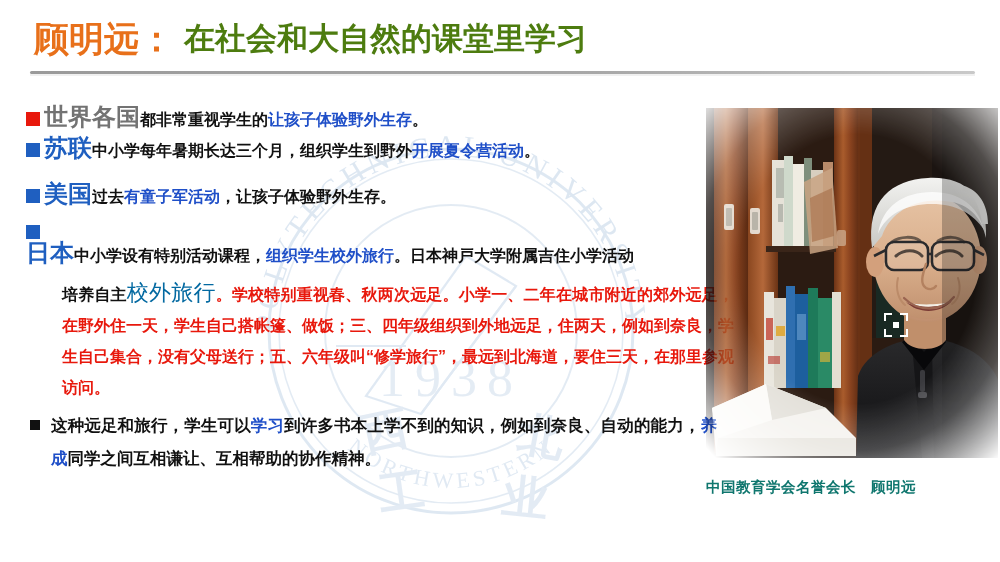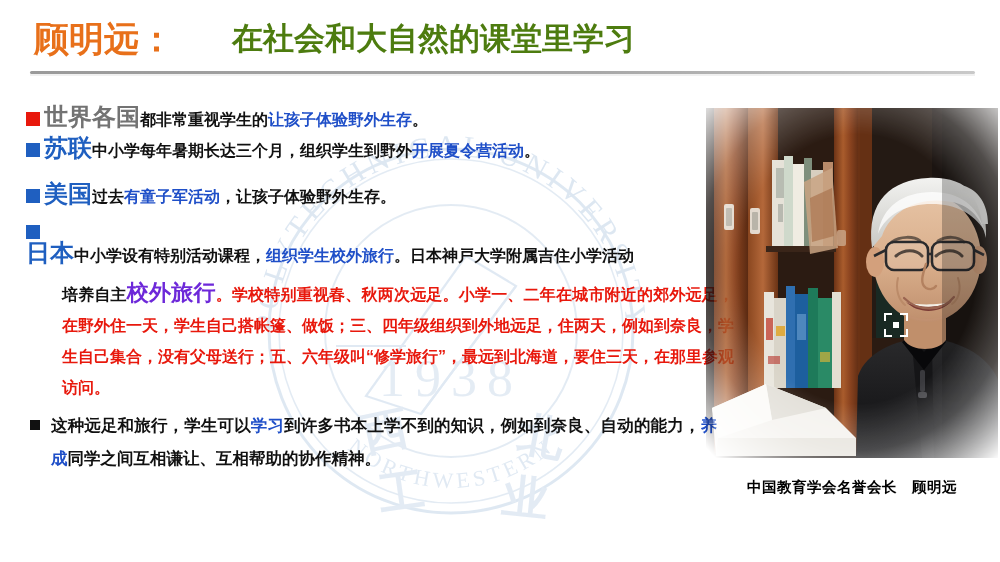--- a/index.html
+++ b/index.html
@@ -15,21 +15,21 @@
   
   .watermark{
     position:absolute;left:216px;top:96px;width:470px;height:470px;
     pointer-events:none;opacity:.5;
   }
   .watermark svg{width:100%;height:100%;display:block;}
 
   
   .title-row{
     position:absolute;left:34px;top:18px;
-    display:flex;align-items:flex-end;white-space:nowrap;gap:48px;
+    display:flex;align-items:flex-end;white-space:nowrap;
   }
   .title-name{
     font-size:35px;font-weight:bold;color:#E8701A;letter-spacing:0px;
     line-height:42px;
   }
   .title-rest{
     font-size:31px;font-weight:bold;color:#4d7c0f;line-height:42px;
     margin-left:10px;
   }
   .title-rule{
@@ -69,21 +69,21 @@
   .b3{margin-bottom:6px;}
   .b4{margin-bottom:2px;flex-direction:column;}
 
   
   .jp-para{
     margin:8px 0 0 36px;width:672px;
     font-size:16px;line-height:31px;font-weight:bold;color:#111;
     text-align:justify;
   }
   .jp-para .big-blue{
-    color:#6d28d9;font-weight:bold;font-size:22px;
+    color:#0369a1;font-weight:normal;font-size:22px;
   }
   .jp-para .red-run{color:#E8180C;font-weight:bold;}
 
   
   .last-bullet{
     display:flex;align-items:flex-start;margin-top:6px;
   }
   .last-text{
     width:666px;font-size:16.5px;line-height:33px;font-weight:bold;color:#111;
     text-align:justify;
@@ -101,21 +101,21 @@
   }
   .photo svg{width:100%;height:100%;display:block;}
   .focus-mark{
     position:absolute;left:178px;top:205px;width:24px;height:24px;
   }
   .focus-mark i{position:absolute;background:#fff;}
   .fm-dot{position:absolute;left:9px;top:9px;width:6px;height:6px;background:#fff;}
 
   .caption{
     position:absolute;left:706px;top:478px;width:292px;
-    text-align:center;font-size:14.5px;color:#000000;font-weight:bold;
+    font-size:14.5px;color:#0f766e;font-weight:bold;
     letter-spacing:.5px;
   }
 </style>
 </head>
 <body>
 
 <div id="slide">
 
   <div class="watermark">
     <svg viewBox="0 0 470 470" xmlns="http://www.w3.org/2000/svg">

